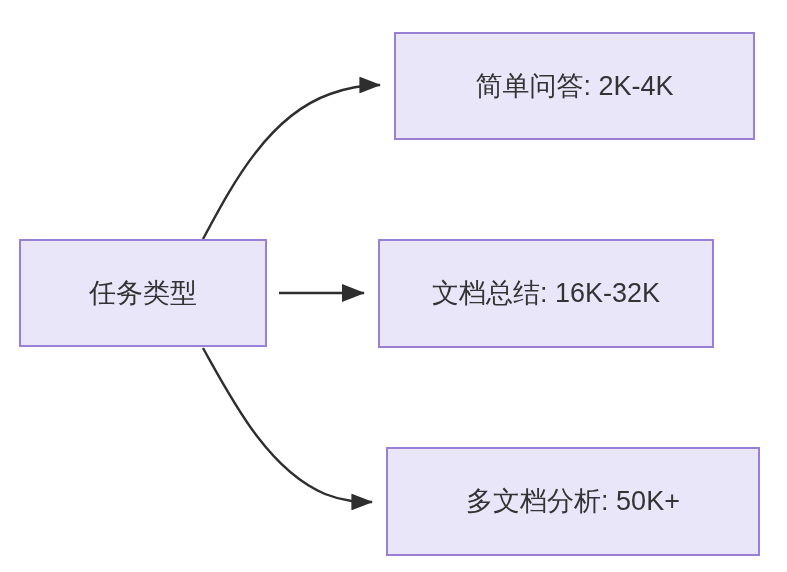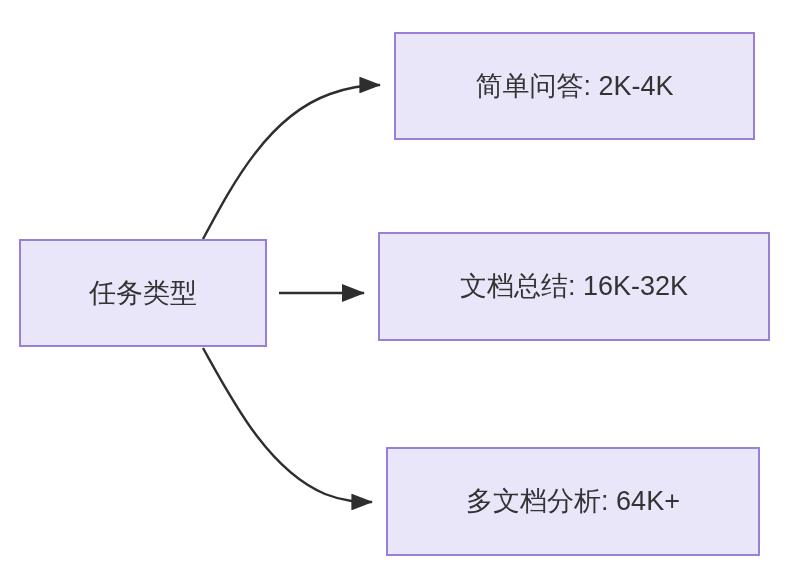--- a/index.html
+++ b/index.html
@@ -52,22 +52,22 @@
     height: 108px;
   }
   #node-simple-qa {
     left: 394px;
     top: 32px;
     width: 361px;
     height: 108px;
   }
   #node-doc-summary {
     left: 378px;
-    top: 232px;
-    width: 392px;
+    top: 239px;
+    width: 336px;
     height: 109px;
     text-align: center;
   }
   #node-multi-doc {
     left: 386px;
     top: 447px;
     width: 374px;
     height: 109px;
   }
 </style>
@@ -96,16 +96,16 @@
 
   <div class="node" id="node-simple-qa">
     <span class="node-label">简单问答: 2K-4K</span>
   </div>
 
   <div class="node" id="node-doc-summary">
     <span class="node-label">文档总结: 16K-32K</span>
   </div>
 
   <div class="node" id="node-multi-doc">
-    <span class="node-label">多文档分析: 64K+</span>
+    <span class="node-label">多文档分析: 50K+</span>
   </div>
 
 </div>
 
 </body></html>

